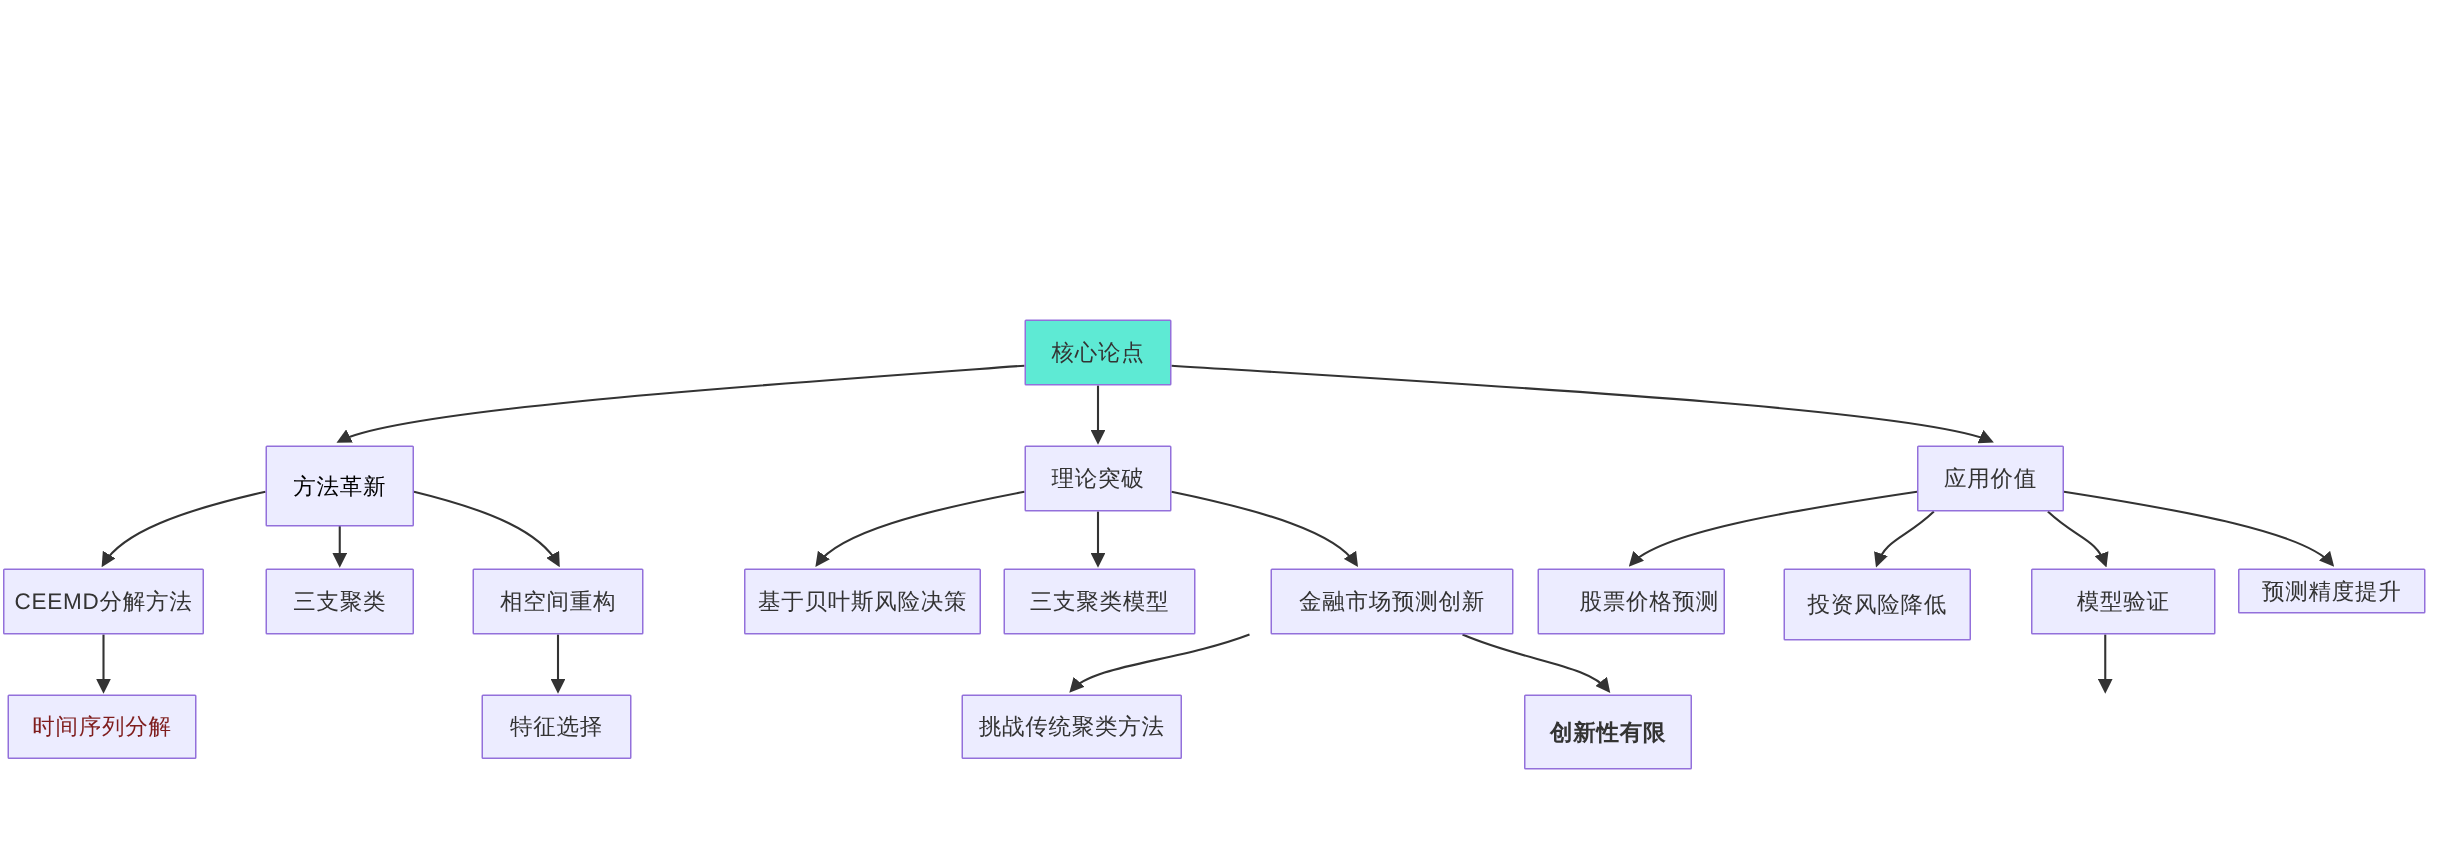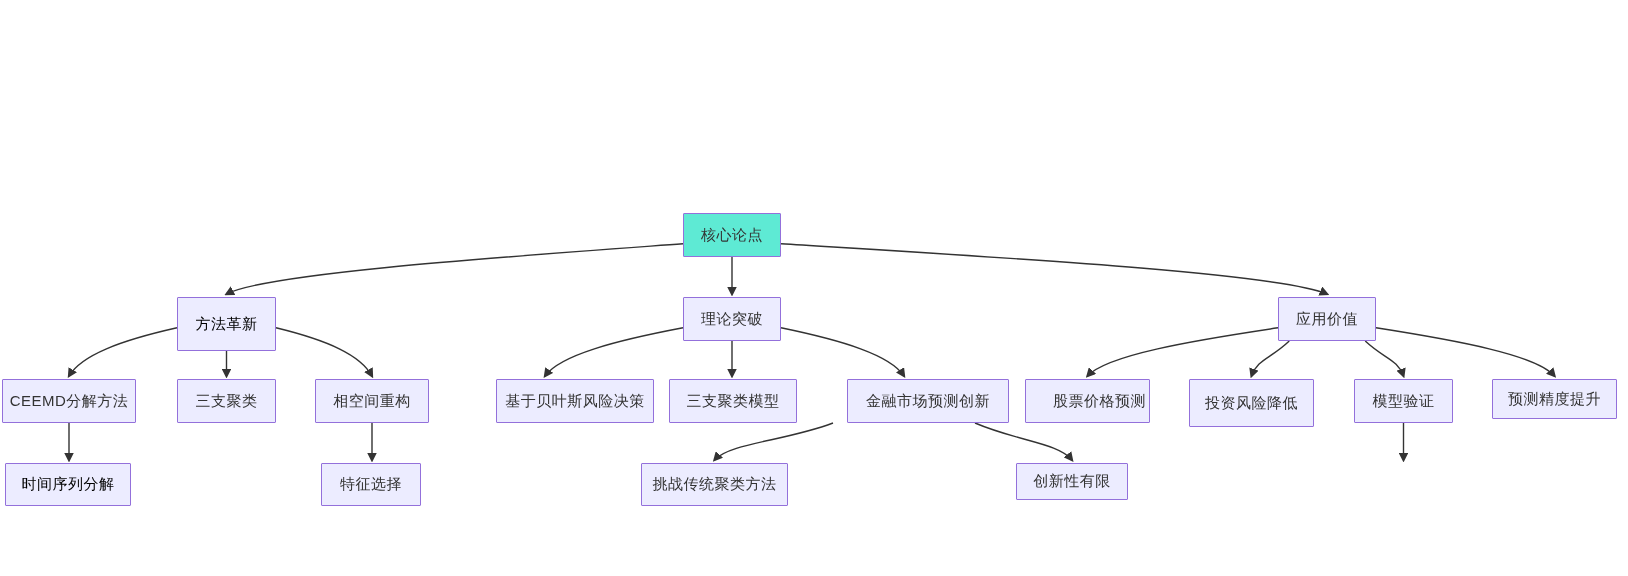--- a/index.html
+++ b/index.html
@@ -75,20 +75,20 @@
       <div class="node" style="left: 1278px; top: 297px; width: 98px; height: 44px; background: rgb(236, 236, 255); border-color: rgb(147, 112, 219); color: rgb(51, 51, 51);">应用价值</div>
       <div class="node" style="left: 683px; top: 297px; width: 98px; height: 44px; background: rgb(236, 236, 255); border-color: rgb(147, 112, 219); color: rgb(51, 51, 51);">理论突破</div>
       <div class="node" style="left: 2px; top: 379px; width: 134px; height: 44px; background: rgb(236, 236, 255); border-color: rgb(147, 112, 219); color: rgb(51, 51, 51);">CEEMD分解方法</div>
       <div class="node" style="left: 177px; top: 379px; width: 99px; height: 44px; background: rgb(236, 236, 255); border-color: rgb(147, 112, 219); color: rgb(51, 51, 51);">三支聚类</div>
       <div class="node" style="left: 315px; top: 379px; width: 114px; height: 44px; background: rgb(236, 236, 255); border-color: rgb(147, 112, 219); color: rgb(51, 51, 51);">相空间重构</div>
       <div class="node" style="left: 466px; top: 379px; width: 158px; height: 44px; background: rgb(236, 236, 255); border-color: rgb(147, 112, 219); color: rgb(51, 51, 51); margin-left: 30px;">基于贝叶斯风险决策</div>
       <div class="node" style="left: 669px; top: 379px; width: 128px; height: 44px; background: rgb(236, 236, 255); border-color: rgb(147, 112, 219); color: rgb(51, 51, 51);">三支聚类模型</div>
       <div class="node" style="left: 823px; top: 379px; width: 162px; height: 44px; background: rgb(236, 236, 255); border-color: rgb(147, 112, 219); color: rgb(51, 51, 51); margin-left: 24px;">金融市场预测创新</div>
       <div class="node" style="left: 1025px; top: 379px; width: 125px; height: 44px; background: rgb(236, 236, 255); border-color: rgb(147, 112, 219); color: rgb(51, 51, 51); padding-left: 24px;">股票价格预测</div>
       <div class="node" style="left: 1189px; top: 379px; width: 125px; height: 48px; background: rgb(236, 236, 255); border-color: rgb(147, 112, 219); color: rgb(51, 51, 51);">投资风险降低</div>
-      <div class="node" style="left: 1354px; top: 379px; width: 99px; height: 44px; background: rgb(236, 236, 255); border-color: rgb(147, 112, 219); color: rgb(51, 51, 51);">模型验证</div>
-      <div class="node" style="left: 1492px; top: 379px; width: 125px; height: 40px; background: rgb(236, 236, 255); border-color: rgb(147, 112, 219); color: rgb(51, 51, 51);">预测精度提升</div>
-      <div class="node" style="left: 5px; top: 463px; width: 126px; height: 43px; background: rgb(236, 236, 255); border-color: rgb(147, 112, 219); color: #000000;">时间序列分解</div>
+      <div class="node" style="left: 1354px; top: 379px; width: 123px; height: 44px; background: rgb(236, 236, 255); border-color: rgb(147, 112, 219); color: rgb(51, 51, 51);">模型验证</div>
+      <div class="node" style="left: 1492px; top: 379px; width: 125px; height: 30px; background: rgb(236, 236, 255); border-color: rgb(147, 112, 219); color: rgb(51, 51, 51);">预测精度提升</div>
+      <div class="node" style="left: 5px; top: 463px; width: 126px; height: 43px; background: rgb(236, 236, 255); border-color: rgb(147, 112, 219); color: #7f1d1d;">时间序列分解</div>
       <div class="node" style="left: 641px; top: 463px; width: 147px; height: 43px; background: rgb(236, 236, 255); border-color: rgb(147, 112, 219); color: rgb(51, 51, 51);">挑战传统聚类方法</div>
       <div class="node" style="left: 321px; top: 463px; width: 100px; height: 43px; background: rgb(236, 236, 255); border-color: rgb(147, 112, 219); color: rgb(51, 51, 51);">特征选择</div>
-      <div class="node" style="left: 1016px; top: 463px; width: 112px; height: 37px; background: rgb(236, 236, 255); border-color: rgb(147, 112, 219); color: rgb(51, 51, 51);">创新性有限</div>
+      <div class="node" style="left: 1016px; top: 463px; width: 112px; height: 50px; background: rgb(236, 236, 255); border-color: rgb(147, 112, 219); color: rgb(51, 51, 51); font-weight: bold;">创新性有限</div>
     </div>
 </div>
 
 </body></html>

